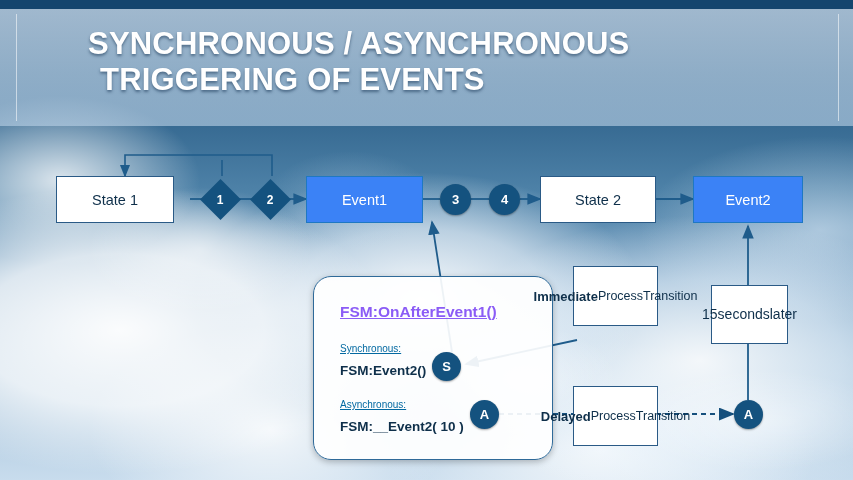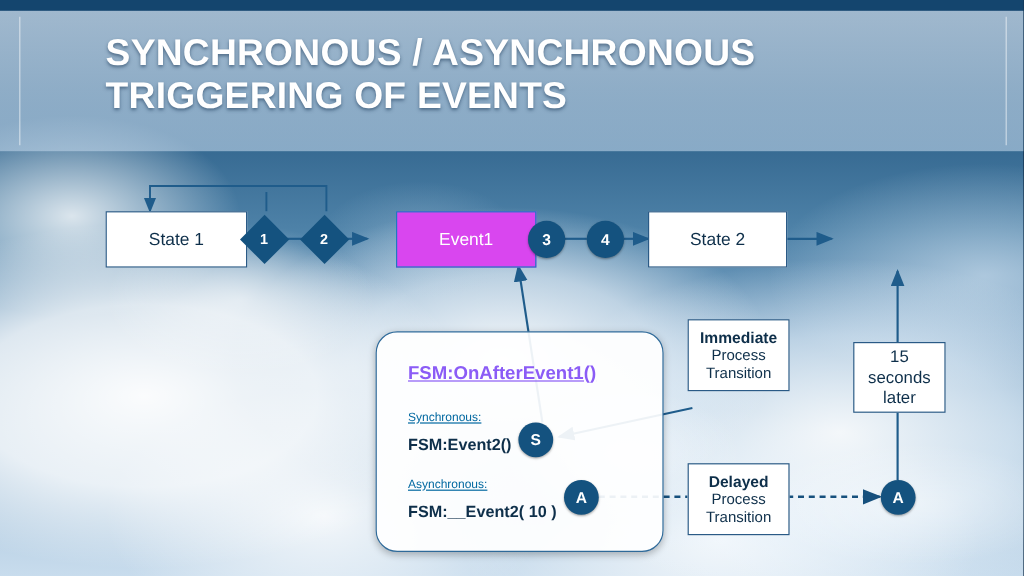--- a/index.html
+++ b/index.html
@@ -36,46 +36,46 @@
   .titleband{position:absolute;left:0;top:9px;width:853px;height:117px;
     background:linear-gradient(180deg, rgba(210,226,240,.72) 0%, rgba(196,216,234,.66) 55%, rgba(186,209,230,.62) 100%);
   }
   .titleband-inner{position:absolute;left:16px;top:14px;width:821px;height:107px;
     border:1px solid rgba(255,255,255,.55);border-top:none;border-bottom:none;}
   .title{position:absolute;left:88px;top:26px;width:720px;
     color:#ffffff;font-weight:bold;font-size:31px;line-height:36px;
     letter-spacing:.2px;
     text-shadow:0 2px 3px rgba(20,50,80,.55);
   }
-  .title .l2{display:block;}
+  .title .l2{display:block;margin-left:12px;}
 
   
   .node{position:absolute;box-sizing:border-box;display:flex;align-items:center;justify-content:center;
     font-size:14.5px;color:#0e2f4a;}
   .state{background:#ffffff;border:1.4px solid #2a5a86;}
-  .event{background:#d946ef;border:1.4px solid #1f78c2;color:#ffffff;margin-left:24px;}
+  .event{background:#3b82f6;border:1.4px solid #1f78c2;color:#ffffff;}
   .circ{position:absolute;border-radius:50%;background:#14527f;color:#fff;
     display:flex;align-items:center;justify-content:center;font-size:13px;font-weight:bold;
     box-shadow:0 1px 2px rgba(0,0,0,.35);}
   .diamond{position:absolute;background:#14527f;color:#fff;
     display:flex;align-items:center;justify-content:center;font-size:12px;font-weight:bold;
     transform:rotate(45deg);}
   .diamond span{transform:rotate(-45deg);display:block;}
 
   
   .card{position:absolute;background:rgba(255,255,255,.92);border:1.4px solid #2f6a99;
     border-radius:18px;box-shadow:0 2px 6px rgba(0,0,0,.25);}
   .card .hdr{position:absolute;left:26px;top:26px;font-size:15.5px;font-weight:bold;color:#8b5cf6;
     text-decoration:underline;}
   .card .lbl{position:absolute;font-size:10px;color:#0369a1;text-decoration:underline;text-align:center;}
   .card .code{position:absolute;font-size:13.5px;color:#0e2f4a;font-weight:bold;}
 
   
   .note{position:absolute;background:#ffffff;border:1.3px solid #2a5a86;
-    display:flex;flex-direction:column;align-items:center;justify-content:center;
+    display:flex;flex-direction:row;align-items:center;justify-content:center;
     font-size:12.5px;color:#0e2f4a;line-height:15px;text-align:center;}
   .note b{font-size:13px;}
 
   svg.overlay{position:absolute;left:0;top:0;width:853px;height:480px;pointer-events:none;}
 </style>
 </head>
 <body>
 
 <div id="stage">
 
@@ -123,32 +123,35 @@
     <line x1="577" y1="340" x2="466" y2="364" stroke="#1f5c8b" stroke-width="1.8" marker-end="url(#ah)"></line>
 
     <line x1="499" y1="414" x2="573" y2="414" stroke="#16507d" stroke-width="2" stroke-dasharray="5,4"></line>
 
     <line x1="656" y1="414" x2="733" y2="414" stroke="#16507d" stroke-width="2" stroke-dasharray="5,4" marker-end="url(#ahb)"></line>
 
     <line x1="748" y1="400" x2="748" y2="342" stroke="#1f5c8b" stroke-width="1.8"></line>
     <line x1="748" y1="285" x2="748" y2="226" stroke="#1f5c8b" stroke-width="1.8" marker-end="url(#ah)"></line>
   </svg>
 
-  <div class="node state" style="left:88px;top:176px;width:118px;height:47px;">
+  <div class="node state" style="left:56px;top:176px;width:118px;height:47px;">
     <span>State 1</span>
   </div>
 
   <div class="node event" style="left:306px;top:176px;width:117px;height:47px;">
     <span>Event1</span>
   </div>
 
   <div class="node state" style="left:540px;top:176px;width:116px;height:47px;">
     <span>State 2</span>
   </div>
 
+  <div class="node event" style="left:693px;top:176px;width:110px;height:47px;">
+    <span>Event2</span>
+  </div>
 
   <div class="diamond" style="left:206px;top:185px;width:29px;height:29px;">
     <span>1</span>
   </div>
   <div class="diamond" style="left:256px;top:185px;width:29px;height:29px;">
     <span>2</span>
   </div>
   <div class="circ" style="left:440px;top:184px;width:31px;height:31px;">
     <span>3</span>
   </div>

